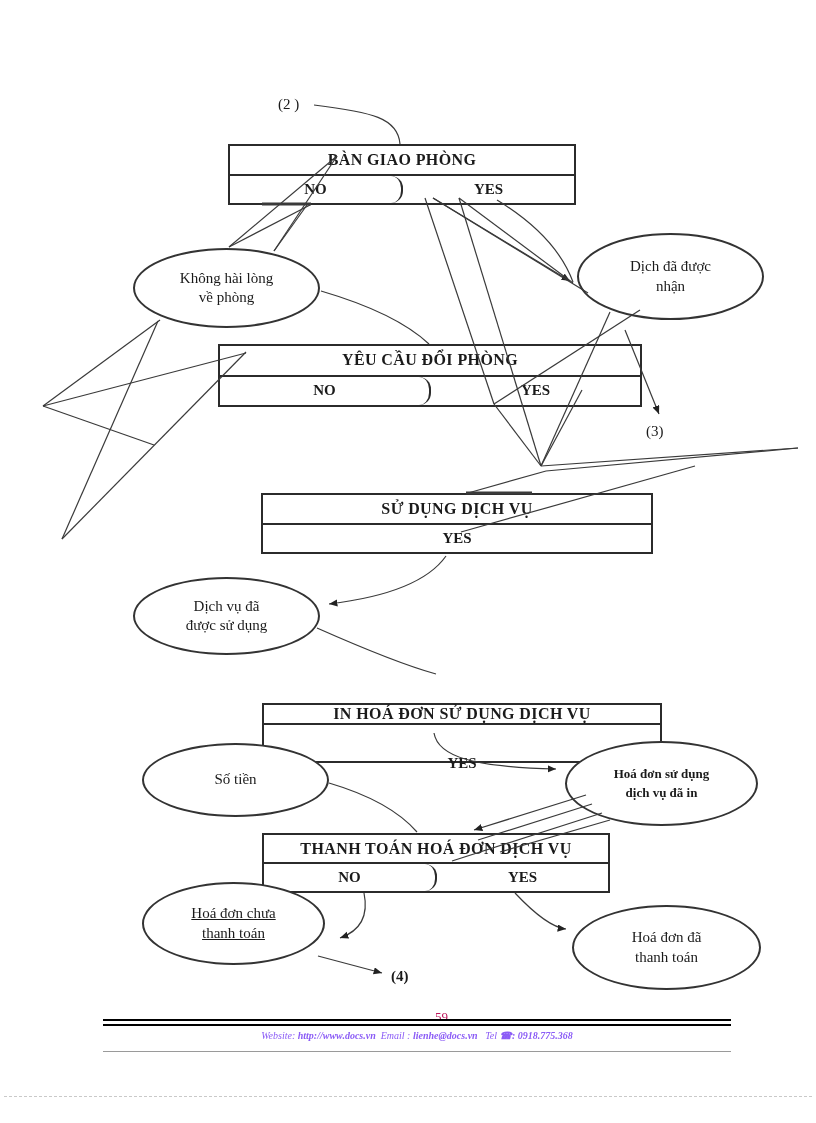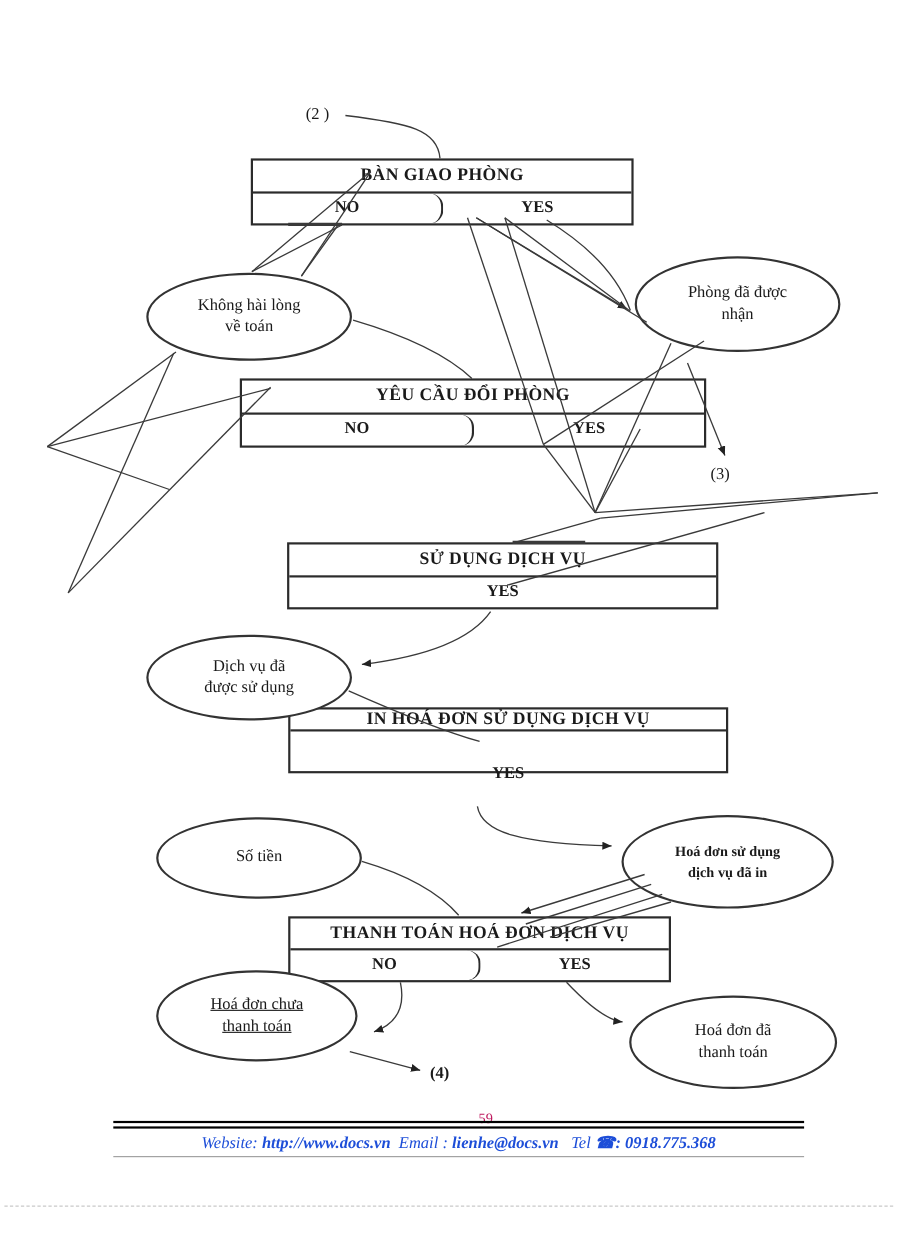--- a/index.html
+++ b/index.html
@@ -14,21 +14,21 @@
   .ell{position:absolute;border:2px solid #333;border-radius:50%;background:#fff;display:flex;flex-direction:column;
        align-items:center;justify-content:center;font-size:15px;line-height:1.3;text-align:center;box-sizing:border-box;z-index:1;}
   .ell.small{font-size:13px;font-weight:bold;line-height:1.45;}
   .ref{position:absolute;font-size:15px;z-index:3;}
   .ref.b{font-weight:bold;}
   svg.overlay{position:absolute;left:0;top:0;z-index:2;pointer-events:none;}
   .pgnum{position:absolute;left:404px;top:1009px;width:44px;text-align:right;font-size:13px;color:#be185d;z-index:1;}
   .dblrule{position:absolute;left:103px;top:1019px;width:628px;height:3px;
            border-top:2px solid #000;border-bottom:2px solid #000;z-index:2;}
   .ftr{position:absolute;left:103px;top:1030px;width:628px;text-align:center;font-style:italic;
-       font-size:15px;color:#1d4ed8;z-index:2;white-space:nowrap;}
+       font-size:10px;color:#8b5cf6;z-index:2;white-space:nowrap;}
   .ftr b{font-weight:bold;}
   .thinrule{position:absolute;left:103px;top:1051px;width:628px;border-top:1px solid #9a9a9a;z-index:2;}
   .dashedge{position:absolute;left:4px;right:4px;top:1096px;border-top:1px dashed #c9c9c9;z-index:2;}
 </style>
 </head>
 <body>
 
 <div class="page">
 
   <div class="ref" style="left:278px;top:96px;">(2 )</div>
@@ -51,41 +51,41 @@
     </div>
   </div>
 
   <div class="fbox" style="left:261px;top:493px;width:392px;height:61px;">
     <div class="t">SỬ DỤNG DỊCH VỤ</div>
     <div class="r">
       <div class="c yes">YES</div>
     </div>
   </div>
 
-  <div class="fbox" style="left:262px;top:643px;width:400px;height:60px;gap:30px;">
+  <div class="fbox" style="left:262px;top:703px;width:400px;height:60px;gap:30px;">
     <div class="t">IN HOÁ ĐƠN SỬ DỤNG DỊCH VỤ</div>
     <div class="r">
       <div class="c yes">YES</div>
     </div>
   </div>
 
   <div class="fbox" style="left:262px;top:833px;width:348px;height:60px;">
     <div class="t">THANH TOÁN HOÁ ĐƠN DỊCH VỤ</div>
     <div class="r">
       <div class="c no">NO</div>
       <div class="c yes">YES</div>
     </div>
   </div>
 
   <div class="ell" style="left:133px;top:248px;width:187px;height:80px;">
     <span>Không hài lòng</span>
-    <span>về toán</span>
+    <span>về phòng</span>
   </div>
   <div class="ell" style="left:577px;top:233px;width:187px;height:87px;">
-    <span>Phòng đã được</span>
+    <span>Dịch đã được</span>
     <span>nhận</span>
   </div>
   <div class="ell" style="left:133px;top:577px;width:187px;height:78px;">
     <span>Dịch vụ đã</span>
     <span>được sử dụng</span>
   </div>
   <div class="ell" style="left:142px;top:743px;width:187px;height:74px;">
     <span>Số tiền</span>
   </div>
   <div class="ell small" style="left:565px;top:741px;width:193px;height:85px;">

